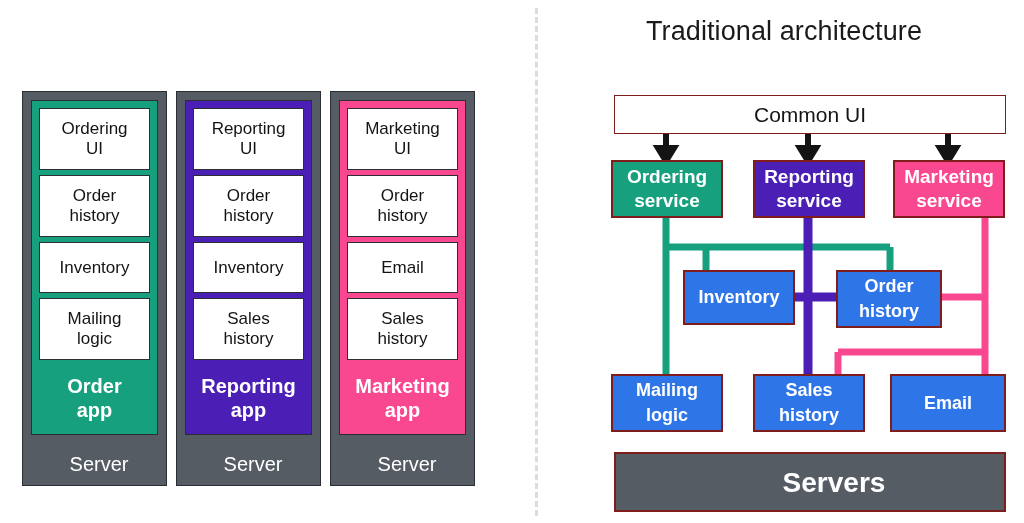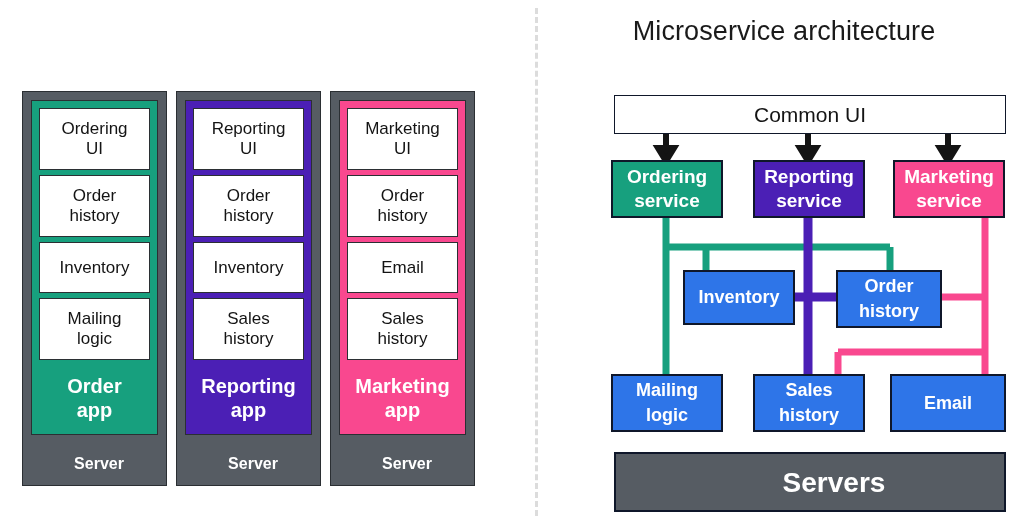--- a/index.html
+++ b/index.html
@@ -40,26 +40,26 @@
     text-align:center;color:#141414;font-size:17px;line-height:20px;
     margin-bottom:5px;box-sizing:border-box;
   }
   .app-label{
     flex:1;display:flex;align-items:center;justify-content:center;
     text-align:center;color:#ffffff;font-size:20px;line-height:24px;
     font-weight:600;padding-bottom:4px;
   }
   .server-label{
     height:42px;display:flex;align-items:center;justify-content:center;
-    color:#ffffff;font-size:16px;font-weight:700;padding-left:9px;
+    color:#ffffff;font-size:20px;font-weight:400;padding-left:9px;
   }
 
   
   .box{
-    border:2px solid #0f172a;display:flex;align-items:center;
+    border:2px solid #7f1d1d;display:flex;align-items:center;
     justify-content:center;text-align:center;box-sizing:border-box;
     line-height:25px;
   }
   .common-ui{background:#ffffff;color:#141414;font-size:21px;border-width:1px;}
   .svc{color:#ffffff;font-size:19px;font-weight:600;line-height:24px;}
   .svc-green{background:#17a07e;}
   .svc-purple{background:#4b1fb5;}
   .svc-pink{background:#f9488f;}
   .data-box{background:#2e75e8;color:#ffffff;font-size:18px;font-weight:600;}
   .servers-bar{background:#565c63;color:#ffffff;font-size:28px;font-weight:600;padding-left:48px;}
@@ -67,21 +67,21 @@
   .wires{position:absolute;left:0;top:0;width:1024px;height:523px;pointer-events:none;}
 </style>
 </head>
 <body>
 
 <div class="stage">
 
 
   <div class="abs divider" style="left:535px;top:8px;height:508px;"></div>
 
-  <div class="abs title" style="left:552px;top:16px;width:464px;">Microservice architecture</div>
+  <div class="abs title" style="left:552px;top:16px;width:464px;">Traditional architecture</div>
 
   <div class="abs server-col" style="left:22px;top:91px;width:145px;height:395px;">
     <div class="app-box app-green">
       <div class="mod" style="height:62px;">
         <span><span>Ordering</span><br><span>UI</span></span>
       </div>
       <div class="mod" style="height:62px;">
         <span><span>Order</span><br><span>history</span></span>
       </div>
       <div class="mod" style="height:51px;">

